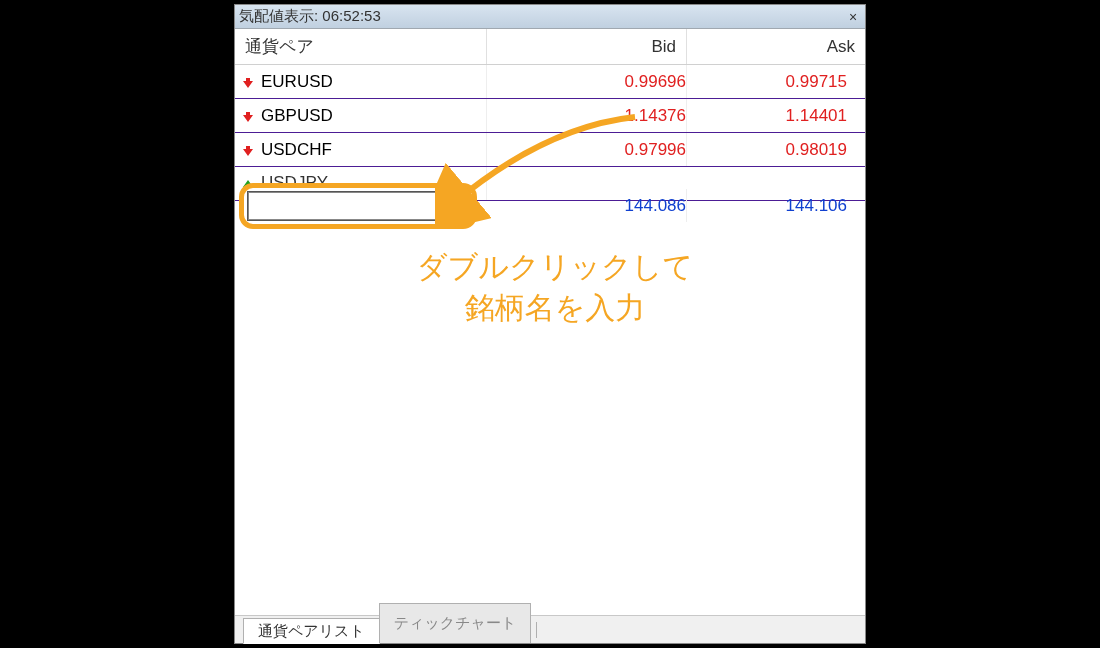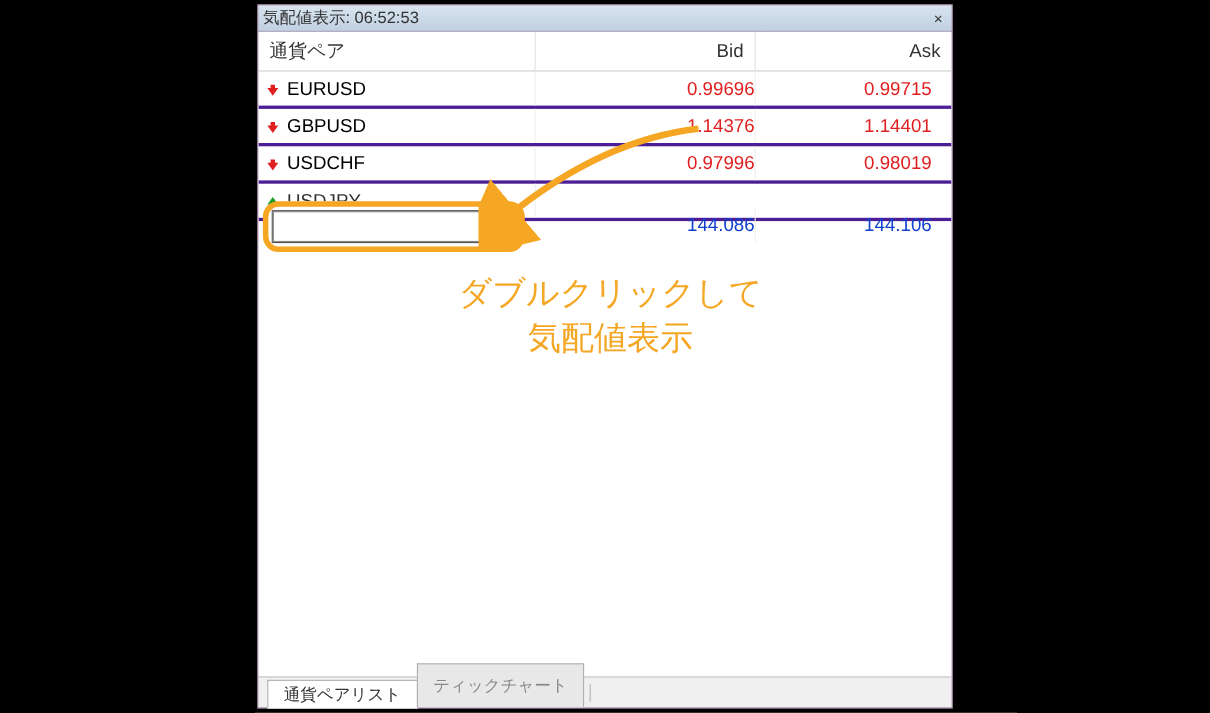--- a/index.html
+++ b/index.html
@@ -9,21 +9,21 @@
       width: 1100px;
       height: 648px;
       position: relative;
     }
     .window {
       position: absolute;
       left: 234px;
       top: 4px;
       width: 632px;
       height: 640px;
-      background: #f0abfc;
+      background: #a21caf;
       border: 1px solid #888;
     }
     .titlebar {
       height: 24px;
       background: linear-gradient(to bottom, #d8e4f0, #c0d0e0);
       border-bottom: 1px solid #a0a8b0;
       display: flex;
       align-items: center;
       padding: 0 4px;
       font-size: 15px;
@@ -60,21 +60,21 @@
       align-items: center;
       border-right: 1px solid #e0e0e0;
       padding: 6px 10px;
     }
     .col-symbol { width: 252px; }
     .col-bid { width: 200px; justify-content: flex-end; }
     .col-ask { flex: 1; justify-content: flex-end; border-right: none !important; }
     .grid-row {
       display: flex;
       height: 34px;
-      border-bottom: 3px solid #4c1d95;
+      border-bottom: 1px solid #4c1d95;
       font-size: 17px;
       align-items: center;
     }
     .grid-row .col-symbol { display: flex; align-items: center; gap: 6px; padding-left: 6px; border-right: 1px solid #eee; height: 100%; }
     .grid-row .col-bid { border-right: 1px solid #eee; height: 100%; display: flex; align-items: center; }
     .grid-row .col-ask { height: 100%; display: flex; align-items: center; padding-right: 18px; }
     .price-down { color: #e02020; }
     .price-up { color: #1040d0; margin-top: 44px; }
     .arrow-down-icon, .arrow-up-icon {
       width: 14px; height: 14px;
@@ -247,21 +247,21 @@
       <defs>
         <marker id="ah" markerWidth="12" markerHeight="12" refX="3" refY="6" orient="auto">
           <path d="M0 0 L12 6 L0 12 Z" fill="#f5a623"></path>
         </marker>
       </defs>
       <path d="M200 10 Q 110 20 20 95" stroke="#f5a623" stroke-width="6" fill="none" marker-end="url(#ah)"></path>
     </svg>
 
     <div class="annotation-text">
       <div>ダブルクリックして</div>
-      <div>気配値表示</div>
+      <div>銘柄名を入力</div>
     </div>
   </div>
 
   <div class="tabbar">
     <div class="tab active">通貨ペアリスト</div>
     <div class="tab">ティックチャート</div>
     <div class="tab-sep"></div>
   </div>
 </div>
 

